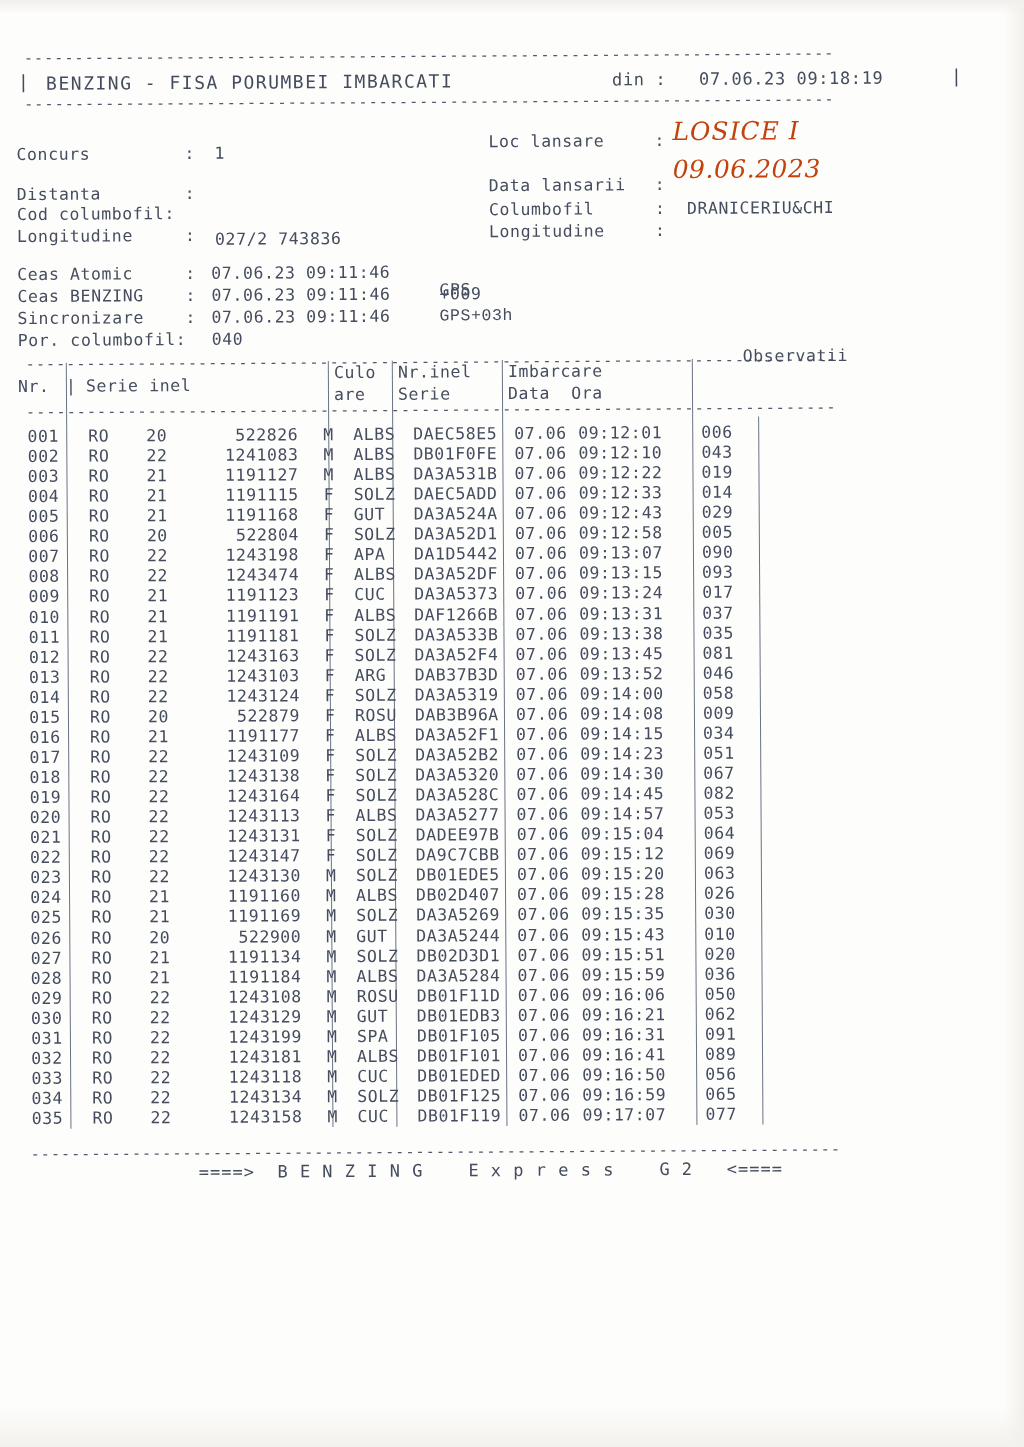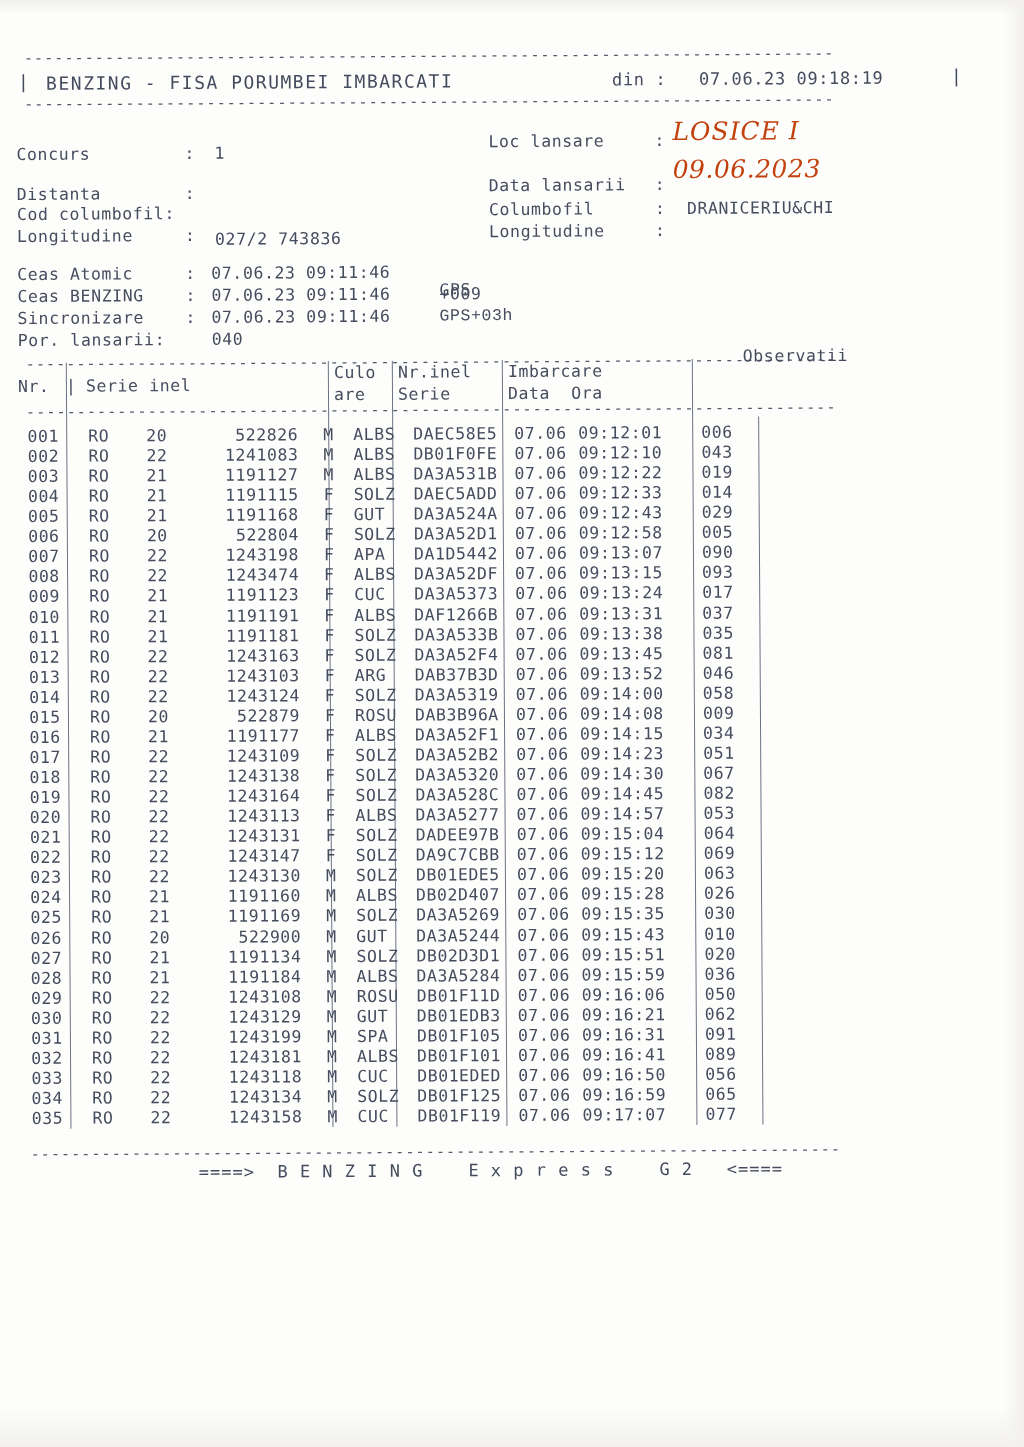--- a/index.html
+++ b/index.html
@@ -170,21 +170,21 @@
     <div class="txt" style="left:20px; top:284px;">Ceas BENZING</div>
     <div class="txt" style="left:188px; top:284px;">:</div>
     <div class="txt" style="left:214px; top:284px;">07.06.23 09:11:46</div>
     <div class="txt" style="left:442px; top:284px;">+009</div>
 
     <div class="txt" style="left:20px; top:306px;">Sincronizare</div>
     <div class="txt" style="left:188px; top:306px;">:</div>
     <div class="txt" style="left:214px; top:306px;">07.06.23 09:11:46</div>
     <div class="txt" style="left:442px; top:306px;font-family:Liberation Mono, monospace;">GPS+03h</div>
 
-    <div class="txt" style="left:20px; top:328px;">Por. lansarii:</div>
+    <div class="txt" style="left:20px; top:328px;">Por. columbofil:</div>
     <div class="txt" style="left:214px; top:328px;">040</div>
 
     <div class="dashline" style="left:28px; top:352px;">--------------------------------------------------------------------------------</div>
 
     <div class="hdr" style="left:336px; top:362px;">Culo</div>
     <div class="hdr" style="left:336px; top:384px;">are</div>
     <div class="hdr" style="left:400px; top:362px;">Nr.inel</div>
     <div class="hdr" style="left:400px; top:384px;">Serie</div>
     <div class="hdr" style="left:510px; top:362px;">Imbarcare</div>
     <div class="hdr" style="left:510px; top:384px;">Data  Ora</div>

